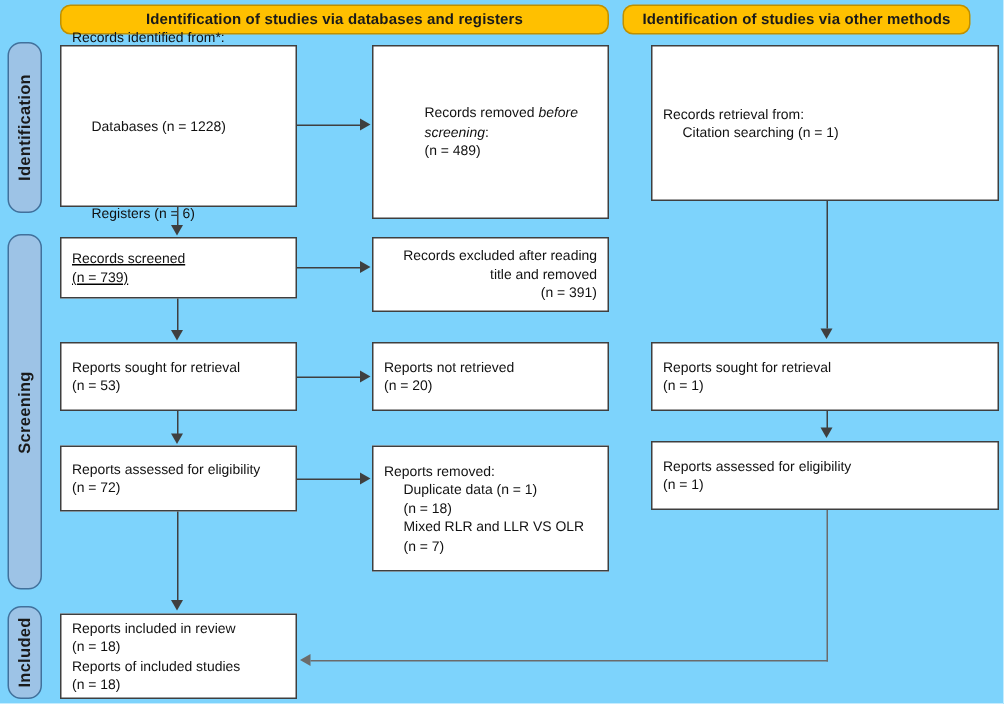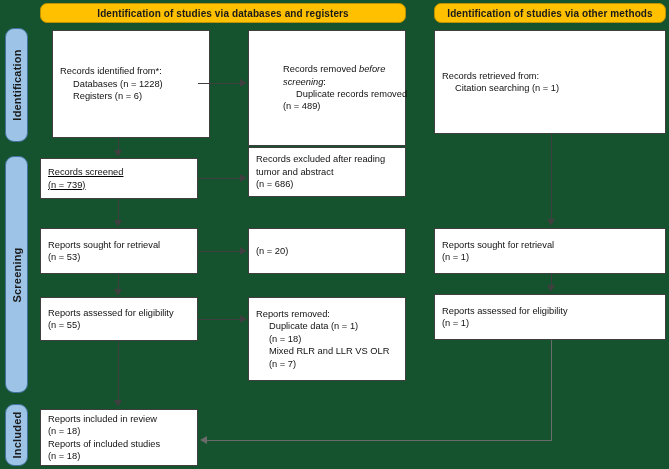--- a/index.html
+++ b/index.html
@@ -7,21 +7,21 @@
     padding: 0;
     background: #ffffff;
   }
   body {
     font-family: "Liberation Sans", sans-serif;
   }
   #diagram {
     position: relative;
     width: 669px;
     height: 469px;
-    background: #14532d;
+    background: #7dd3fc;
     overflow: hidden;
   }
   
   .stage-pill {
     position: absolute;
     background: #9DC3E6;
     border: 1px solid #41719C;
     border-radius: 9px;
     box-sizing: border-box;
   }
@@ -112,70 +112,70 @@
   </div>
 
   <div class="stage-pill" style="left:5px; top:404px; width:23px; height:62px;">
     <span class="stage-label">Included</span>
   </div>
 
   <div class="banner" style="left:40px; top:3px; width:366px; height:20px;">
     <span>Identification of studies via databases and registers</span>
   </div>
 
-  <div class="banner" style="left:434px; top:3px; width:232px; height:20px;">
+  <div class="banner" style="left:415px; top:3px; width:232px; height:20px;">
     <span>Identification of studies via other methods</span>
   </div>
 
-  <div class="box" style="left:52px; top:30px; width:158px; height:108px;">
+  <div class="box" style="left:40px; top:30px; width:158px; height:108px;gap:46px;">
     <div class="line">Records identified from*:</div>
     <div class="line indent">Databases (n = 1228)</div>
     <div class="line indent">Registers (n = 6)</div>
   </div>
 
   <div class="box" style="left:248px; top:30px; width:158px; height:116px;padding-left:34px;">
     <div class="line"><span>Records removed </span><span class="ital">before</span></div>
     <div class="line"><span class="ital">screening</span><span>:</span></div>
-    <div class="line indent">Duplicate records removed</div>
     <div class="line">(n = 489)</div>
   </div>
 
   <div class="box" style="left:434px; top:30px; width:232px; height:104px;">
-    <div class="line">Records retrieved from:</div>
+    <div class="line">Records retrieval from:</div>
     <div class="line indent">Citation searching (n = 1)</div>
   </div>
 
   <div class="box" style="left:40px; top:158px; width:158px; height:41px;text-decoration:underline;">
     <div class="line">Records screened</div>
     <div class="line">(n = 739)</div>
   </div>
 
-  <div class="box" style="left:248px; top:147px; width:158px; height:50px;">
+  <div class="box" style="left:248px; top:158px; width:158px; height:50px;text-align:right;">
     <div class="line">Records excluded after reading</div>
-    <div class="line">tumor and abstract</div>
-    <div class="line">(n = 686)</div>
+    <div class="line">title and removed</div>
+    <div class="line">(n = 391)</div>
   </div>
 
   <div class="box" style="left:40px; top:228px; width:158px; height:46px;">
     <div class="line">Reports sought for retrieval</div>
     <div class="line">(n = 53)</div>
   </div>
 
   <div class="box" style="left:248px; top:228px; width:158px; height:46px;">
+    <div class="line">Reports not retrieved</div>
     <div class="line">(n = 20)</div>
   </div>
 
   <div class="box" style="left:434px; top:228px; width:232px; height:46px;">
     <div class="line">Reports sought for retrieval</div>
     <div class="line">(n = 1)</div>
   </div>
 
   <div class="box" style="left:40px; top:297px; width:158px; height:44px;">
     <div class="line">Reports assessed for eligibility</div>
-    <div class="line">(n = 55)</div>
+    <div class="line">(n = 72)</div>
   </div>
 
   <div class="box" style="left:248px; top:297px; width:158px; height:84px;">
     <div class="line">Reports removed:</div>
     <div class="line indent">Duplicate data (n = 1)</div>
     <div class="line indent">(n = 18)</div>
     <div class="line indent">Mixed RLR and LLR VS OLR</div>
     <div class="line indent">(n = 7)</div>
   </div>
 

